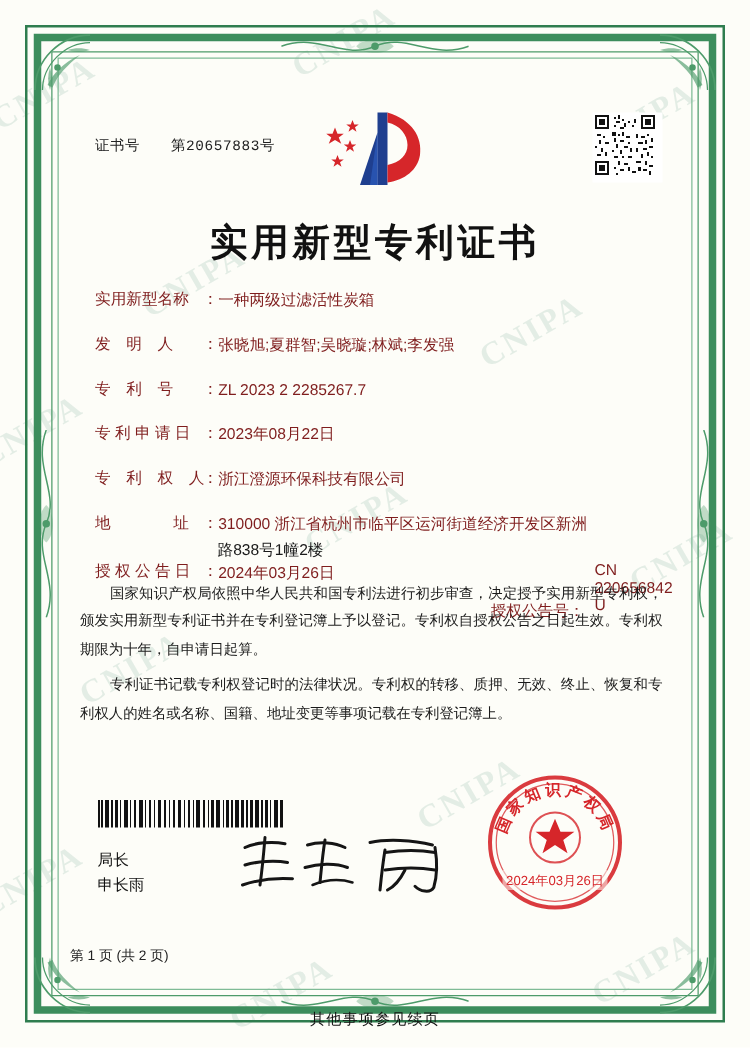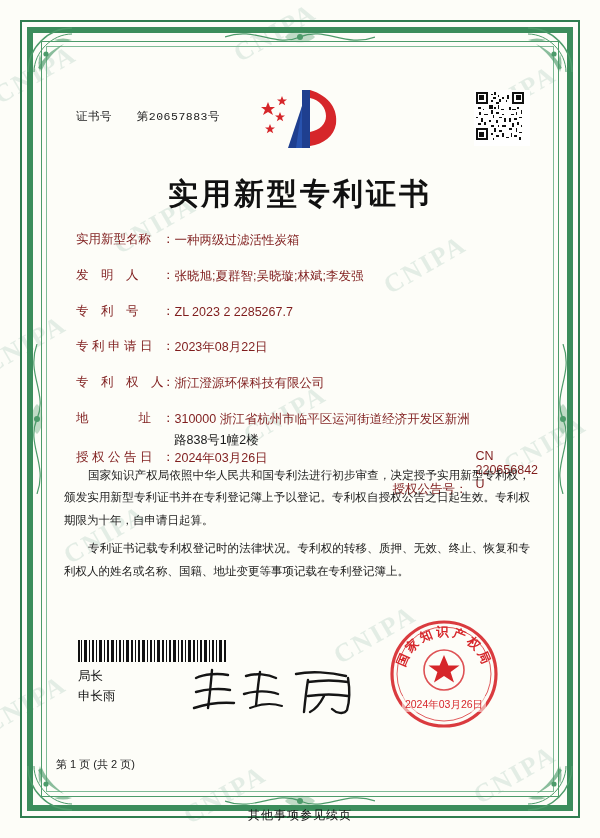--- a/index.html
+++ b/index.html
@@ -213,21 +213,21 @@
     position: absolute;
     left: 22px;
     bottom: 120px;
     width: 150px;
     height: 22px;
   }
 
   .signatory {
     position: absolute;
     left: 22px;
-    bottom: 76px;
+    bottom: 64px;
     font-size: 12.5px;
     line-height: 1.6;
     color: #111;
   }
 
   .signature {
     position: absolute;
     left: 128px;
     bottom: 64px;
     width: 190px;

